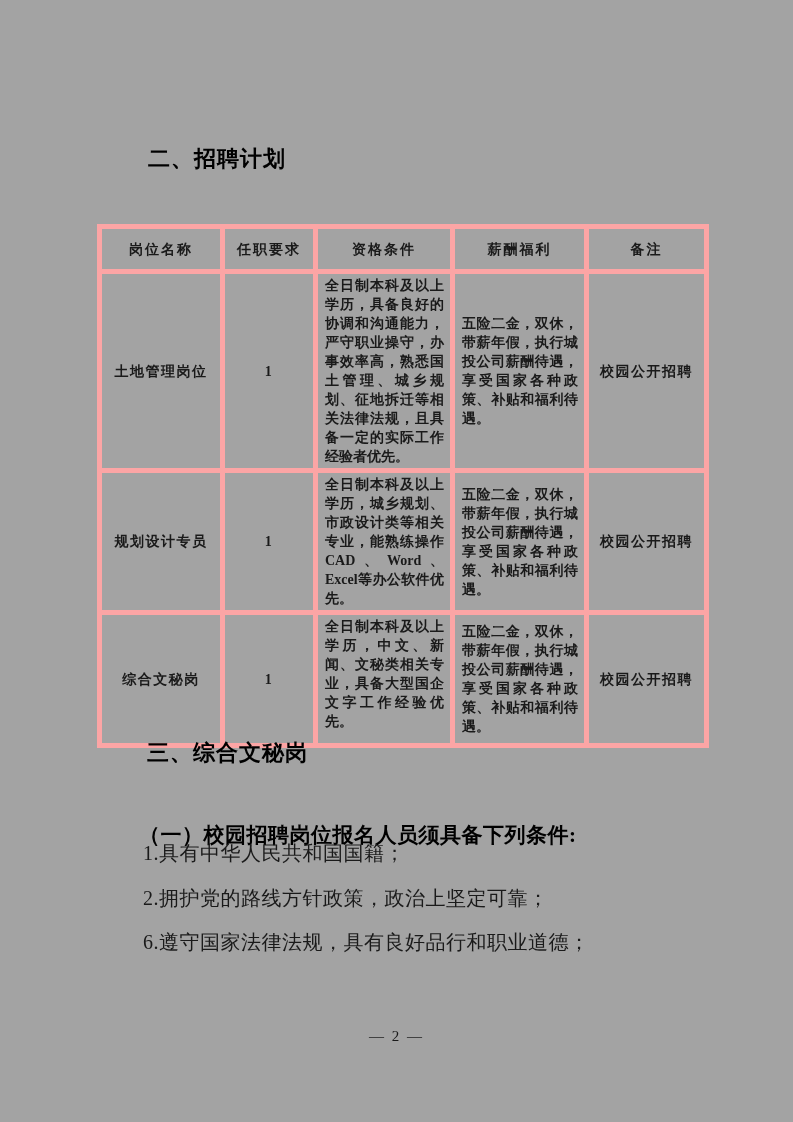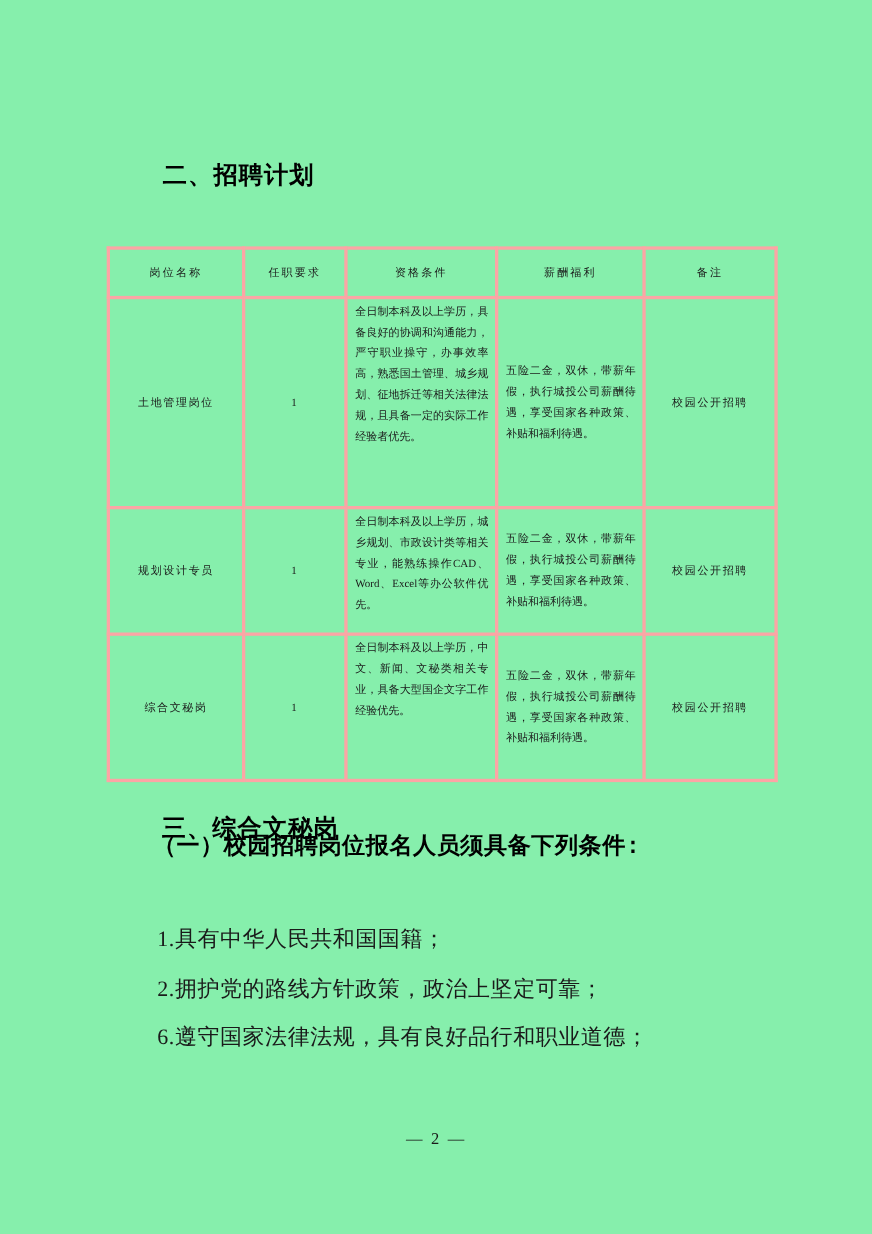--- a/index.html
+++ b/index.html
@@ -4,21 +4,21 @@
 <style>
   * { margin: 0; padding: 0; box-sizing: border-box; }
   html, body { background: #e8e8e8; }
   body { font-family: "Liberation Serif", serif; }
 
   .page {
     position: relative;
     width: 793px;
     height: 1122px;
     margin: 0 auto;
-    background: #86efac;
+    background: #a3a3a3;
     color: #1a1a1a;
     overflow: hidden;
   }
 
   .heading-main {
     position: absolute;
     font-family: "Liberation Sans", sans-serif;
     font-weight: bold;
     font-size: 22px;
     color: #000000;
@@ -32,22 +32,22 @@
     position: absolute;
     left: 150px; top: 185px;
     font-size: 20px;
     color: #1a1a1a;
     white-space: nowrap;
     letter-spacing: 0.5px;
   }
 
   .sub-heading {
     position: absolute;
-    left: 139px; top: 754px;
-    font-family: Liberation Mono, monospace;
+    left: 139px; top: 821px;
+    font-family: Liberation Serif, serif;
     font-weight: bold;
     font-size: 21px;
     color: #000000;
     letter-spacing: 0.5px;
     white-space: nowrap;
   }
 
   .cond-item {
     position: absolute;
     left: 143px;
@@ -60,23 +60,23 @@
   #cond-3 { top: 929px; }
 
   table.recruit {
     position: absolute;
     left: 97px; top: 224px;
     width: 607px;
     border-collapse: collapse;
     table-layout: fixed;
   }
   table.recruit td, table.recruit th {
-    border: 3px solid #fca5a5;
-    font-weight: normal;
-    font-size: 10px;
+    border: 5px solid #fca5a5;
+    font-weight: bold;
+    font-size: 14px;
     line-height: 19px;
     color: #1a1a1a;
     overflow: hidden;
   }
   col.c1 { width: 123px; }
   col.c2 { width: 93px; }
   col.c3 { width: 137px; }
   col.c4 { width: 134px; }
   col.c5 { width: 120px; }
 

